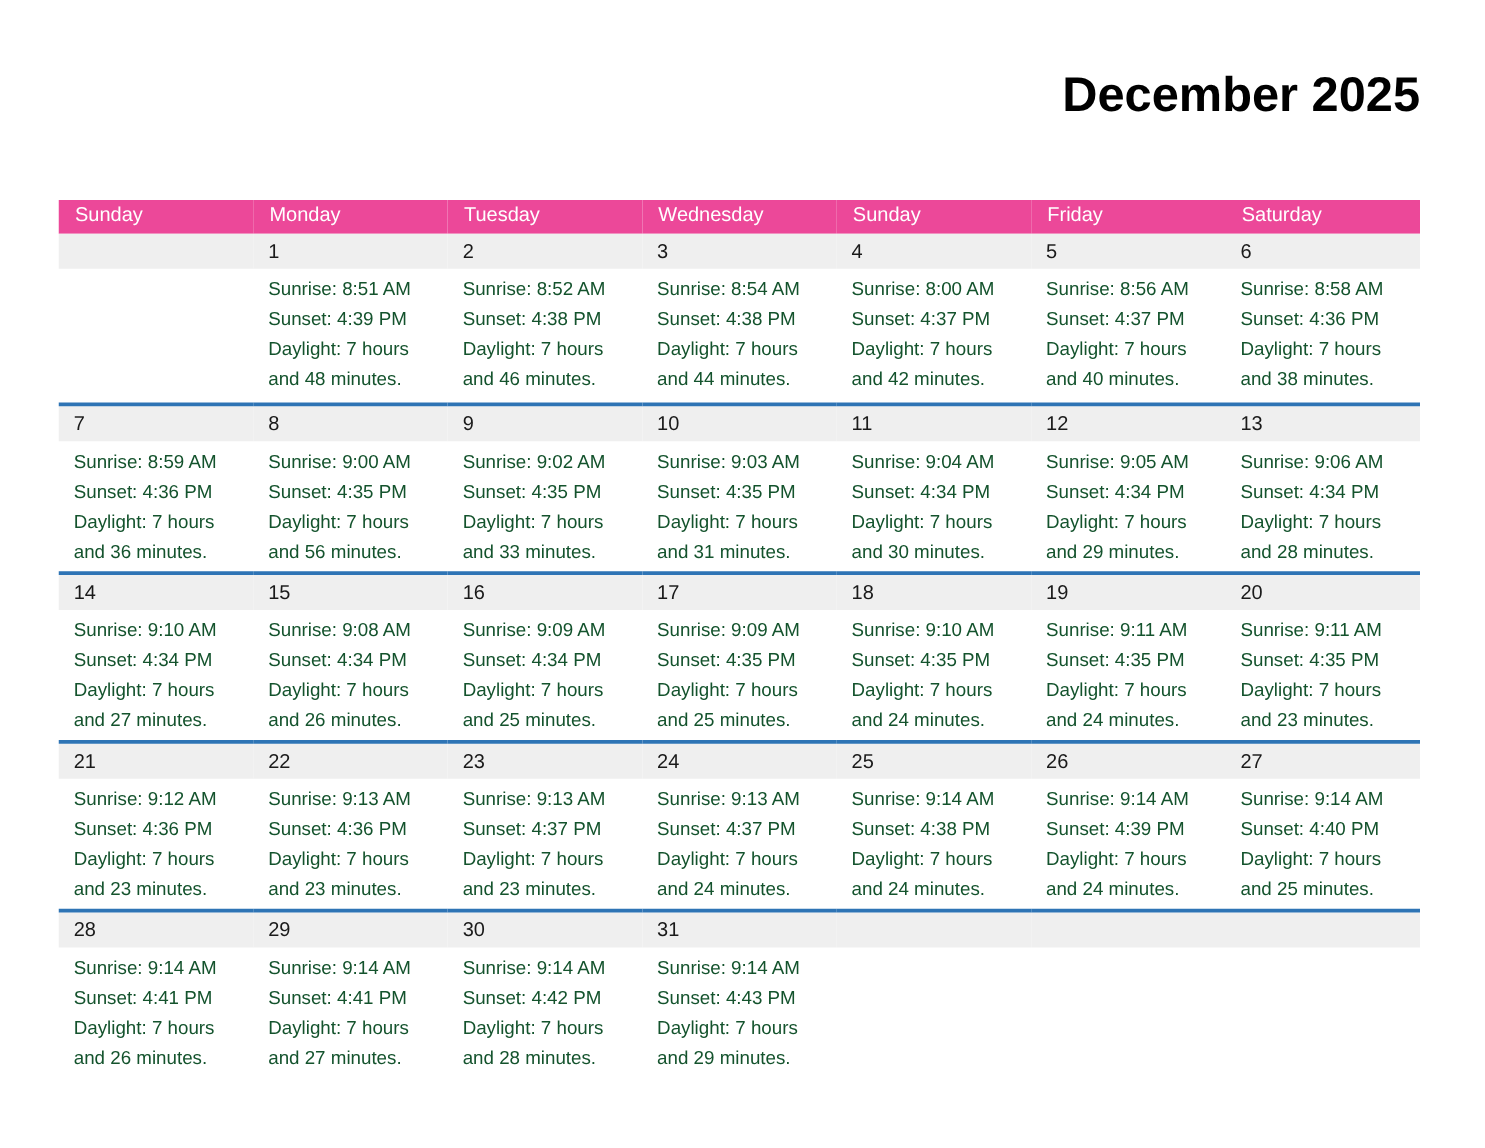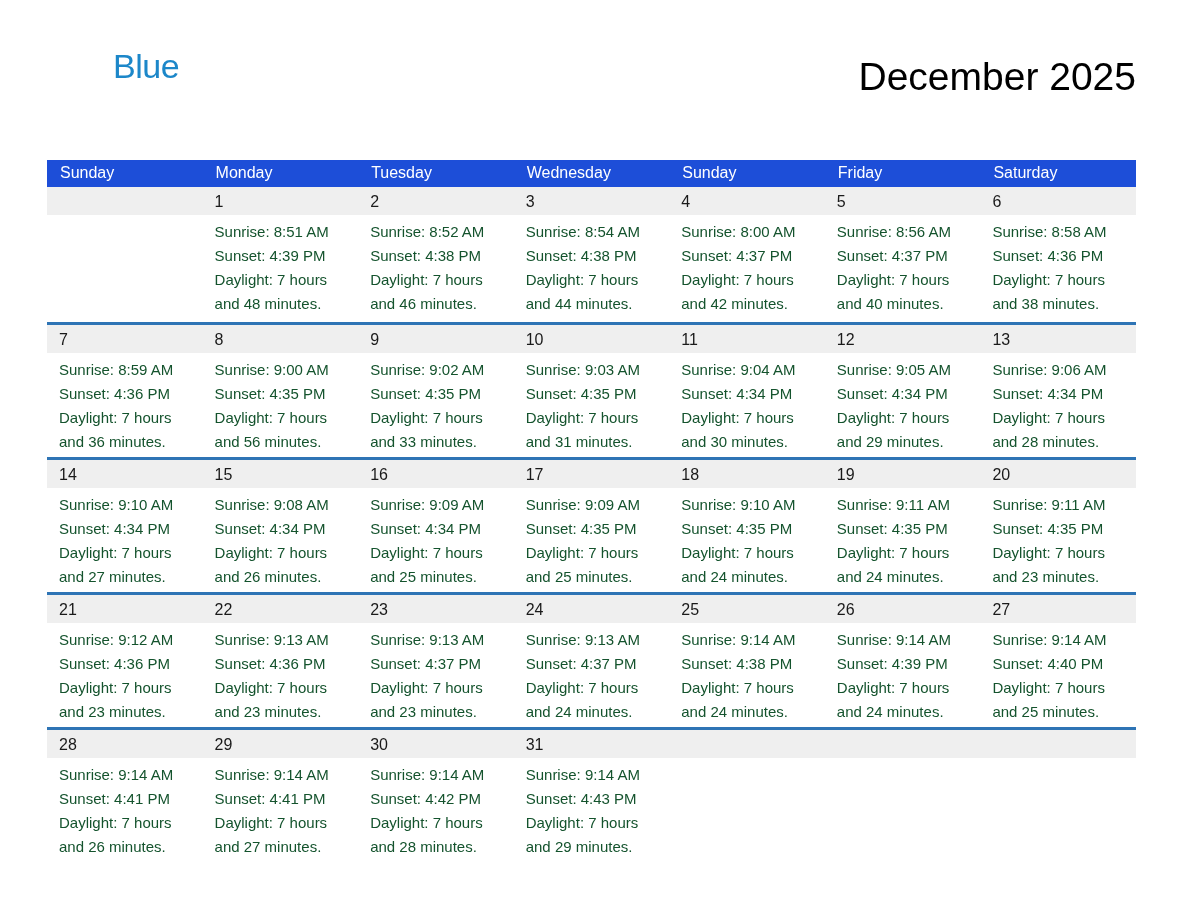--- a/index.html
+++ b/index.html
@@ -17,31 +17,31 @@
   .logo-row1 { display:flex; align-items:flex-start; line-height:1; }
   .logo-general { font-size:34px; color:#1f1f1f; letter-spacing:-0.5px; }
   .logo-triangle {
     display:inline-block; width:46px; height:36px; margin-left:2px; margin-top:-3px;
     background:#1c87c9;
     clip-path:polygon(0 0, 100% 0, 100% 100%);
   }
   .logo-blue { font-size:34px; color:#1c87c9; letter-spacing:-0.5px; margin-top:-9px; padding-left:58px; line-height:1; }
 
   .title-block { position:absolute; top:56px; right:52px; text-align:right; }
-  .page-title { font-size:39px; font-weight:400; line-height:1.1; color:#000; }
+  .page-title { font-size:39px; font-weight:700; line-height:1.1; color:#000; }
   .page-subtitle { font-size:25px; font-weight:400; margin-top:7px; color:#000; }
 
   
   table.calendar {
     position:absolute; left:47px; top:160px;
     width:1089px;
     border-collapse:collapse; table-layout:fixed;
   }
   thead th {
-    background:#1d4ed8; color:#ffffff;
+    background:#ec4899; color:#ffffff;
     font-size:16px; font-weight:400;
     text-align:left; padding:4px 0 5px 13px;
     height:26px;
   }
   tbody td { vertical-align:top; padding:0; }
   .week-row { height:135px; }
   .week-row:first-child { height:136px; }
   .week-row:not(:first-child) td { border-top:3px solid #2e74b5; }
   .day-number {
     background:#efefef;
@@ -53,21 +53,20 @@
     padding:5px 8px 0 12px;
     font-size:15px; line-height:24px; color:#14532d;
   }
 </style>
 </head>
 <body>
 
 <div class="page">
 
   <div class="logo">
-    <div class="logo-blue">Blue</div>
   </div>
 
   <div class="title-block">
     <div class="page-title">December 2025</div>
   </div>
 
   <table class="calendar">
     <thead>
       <tr>
           <th>Sunday</th>

